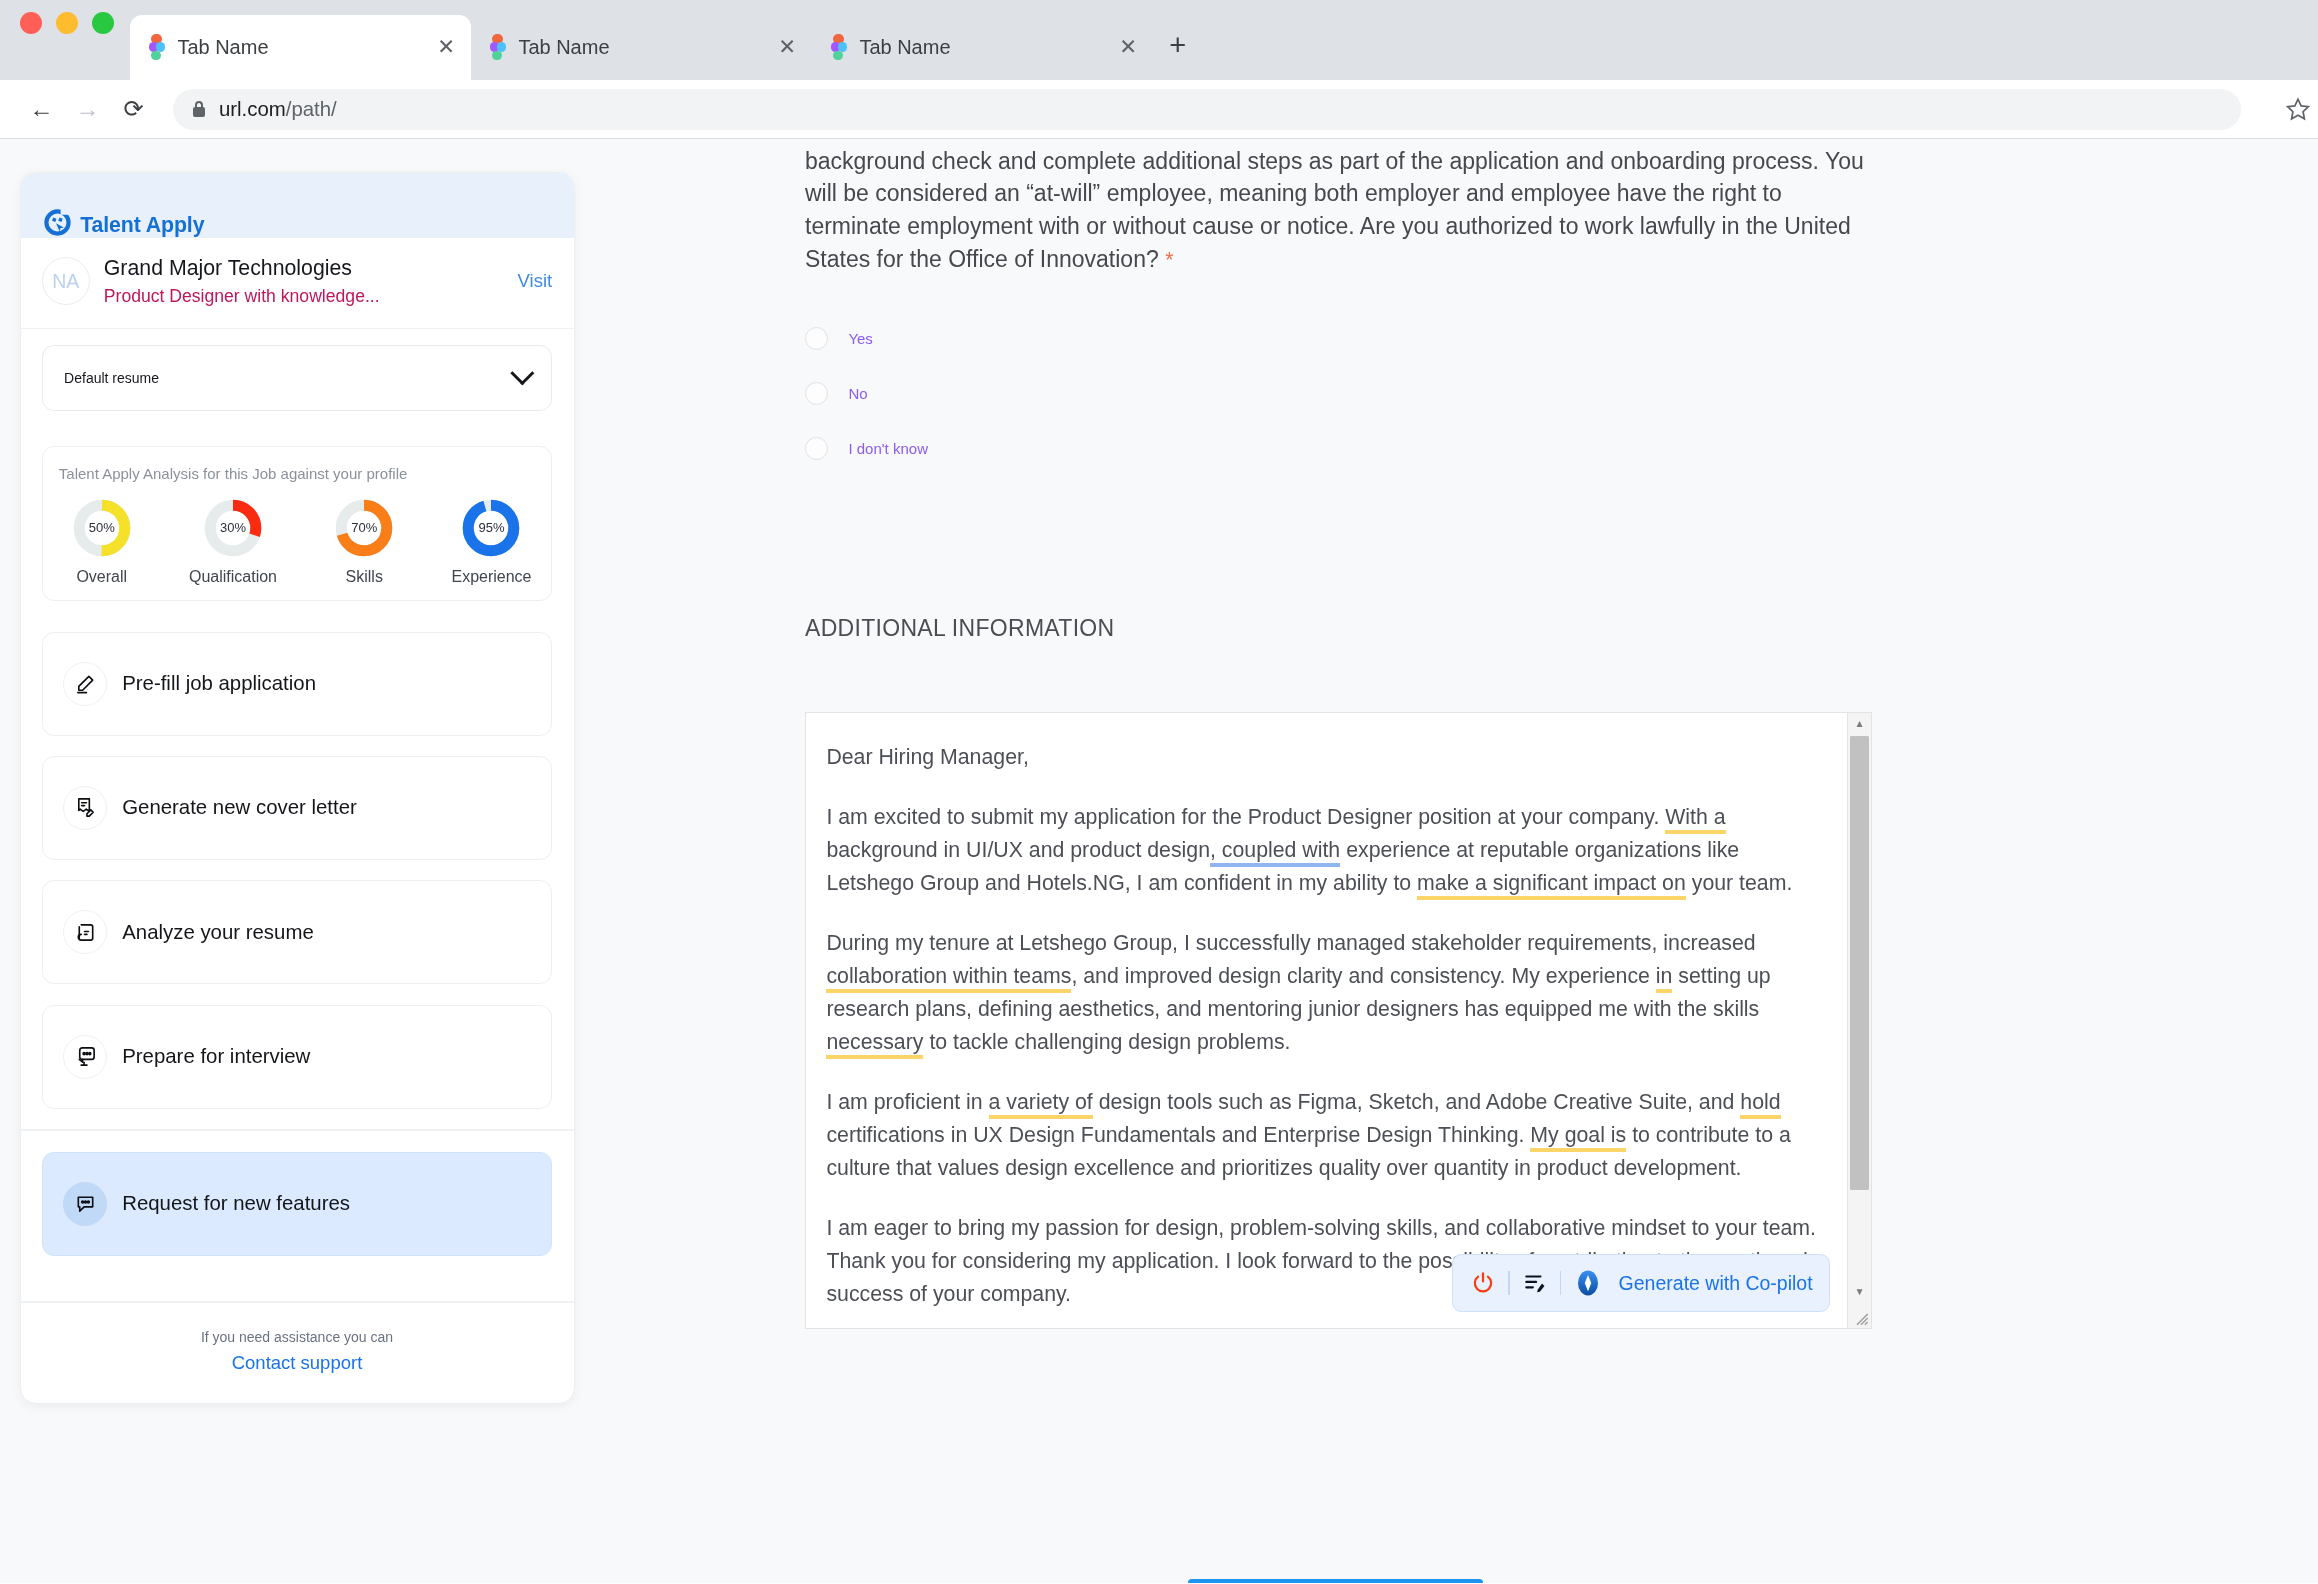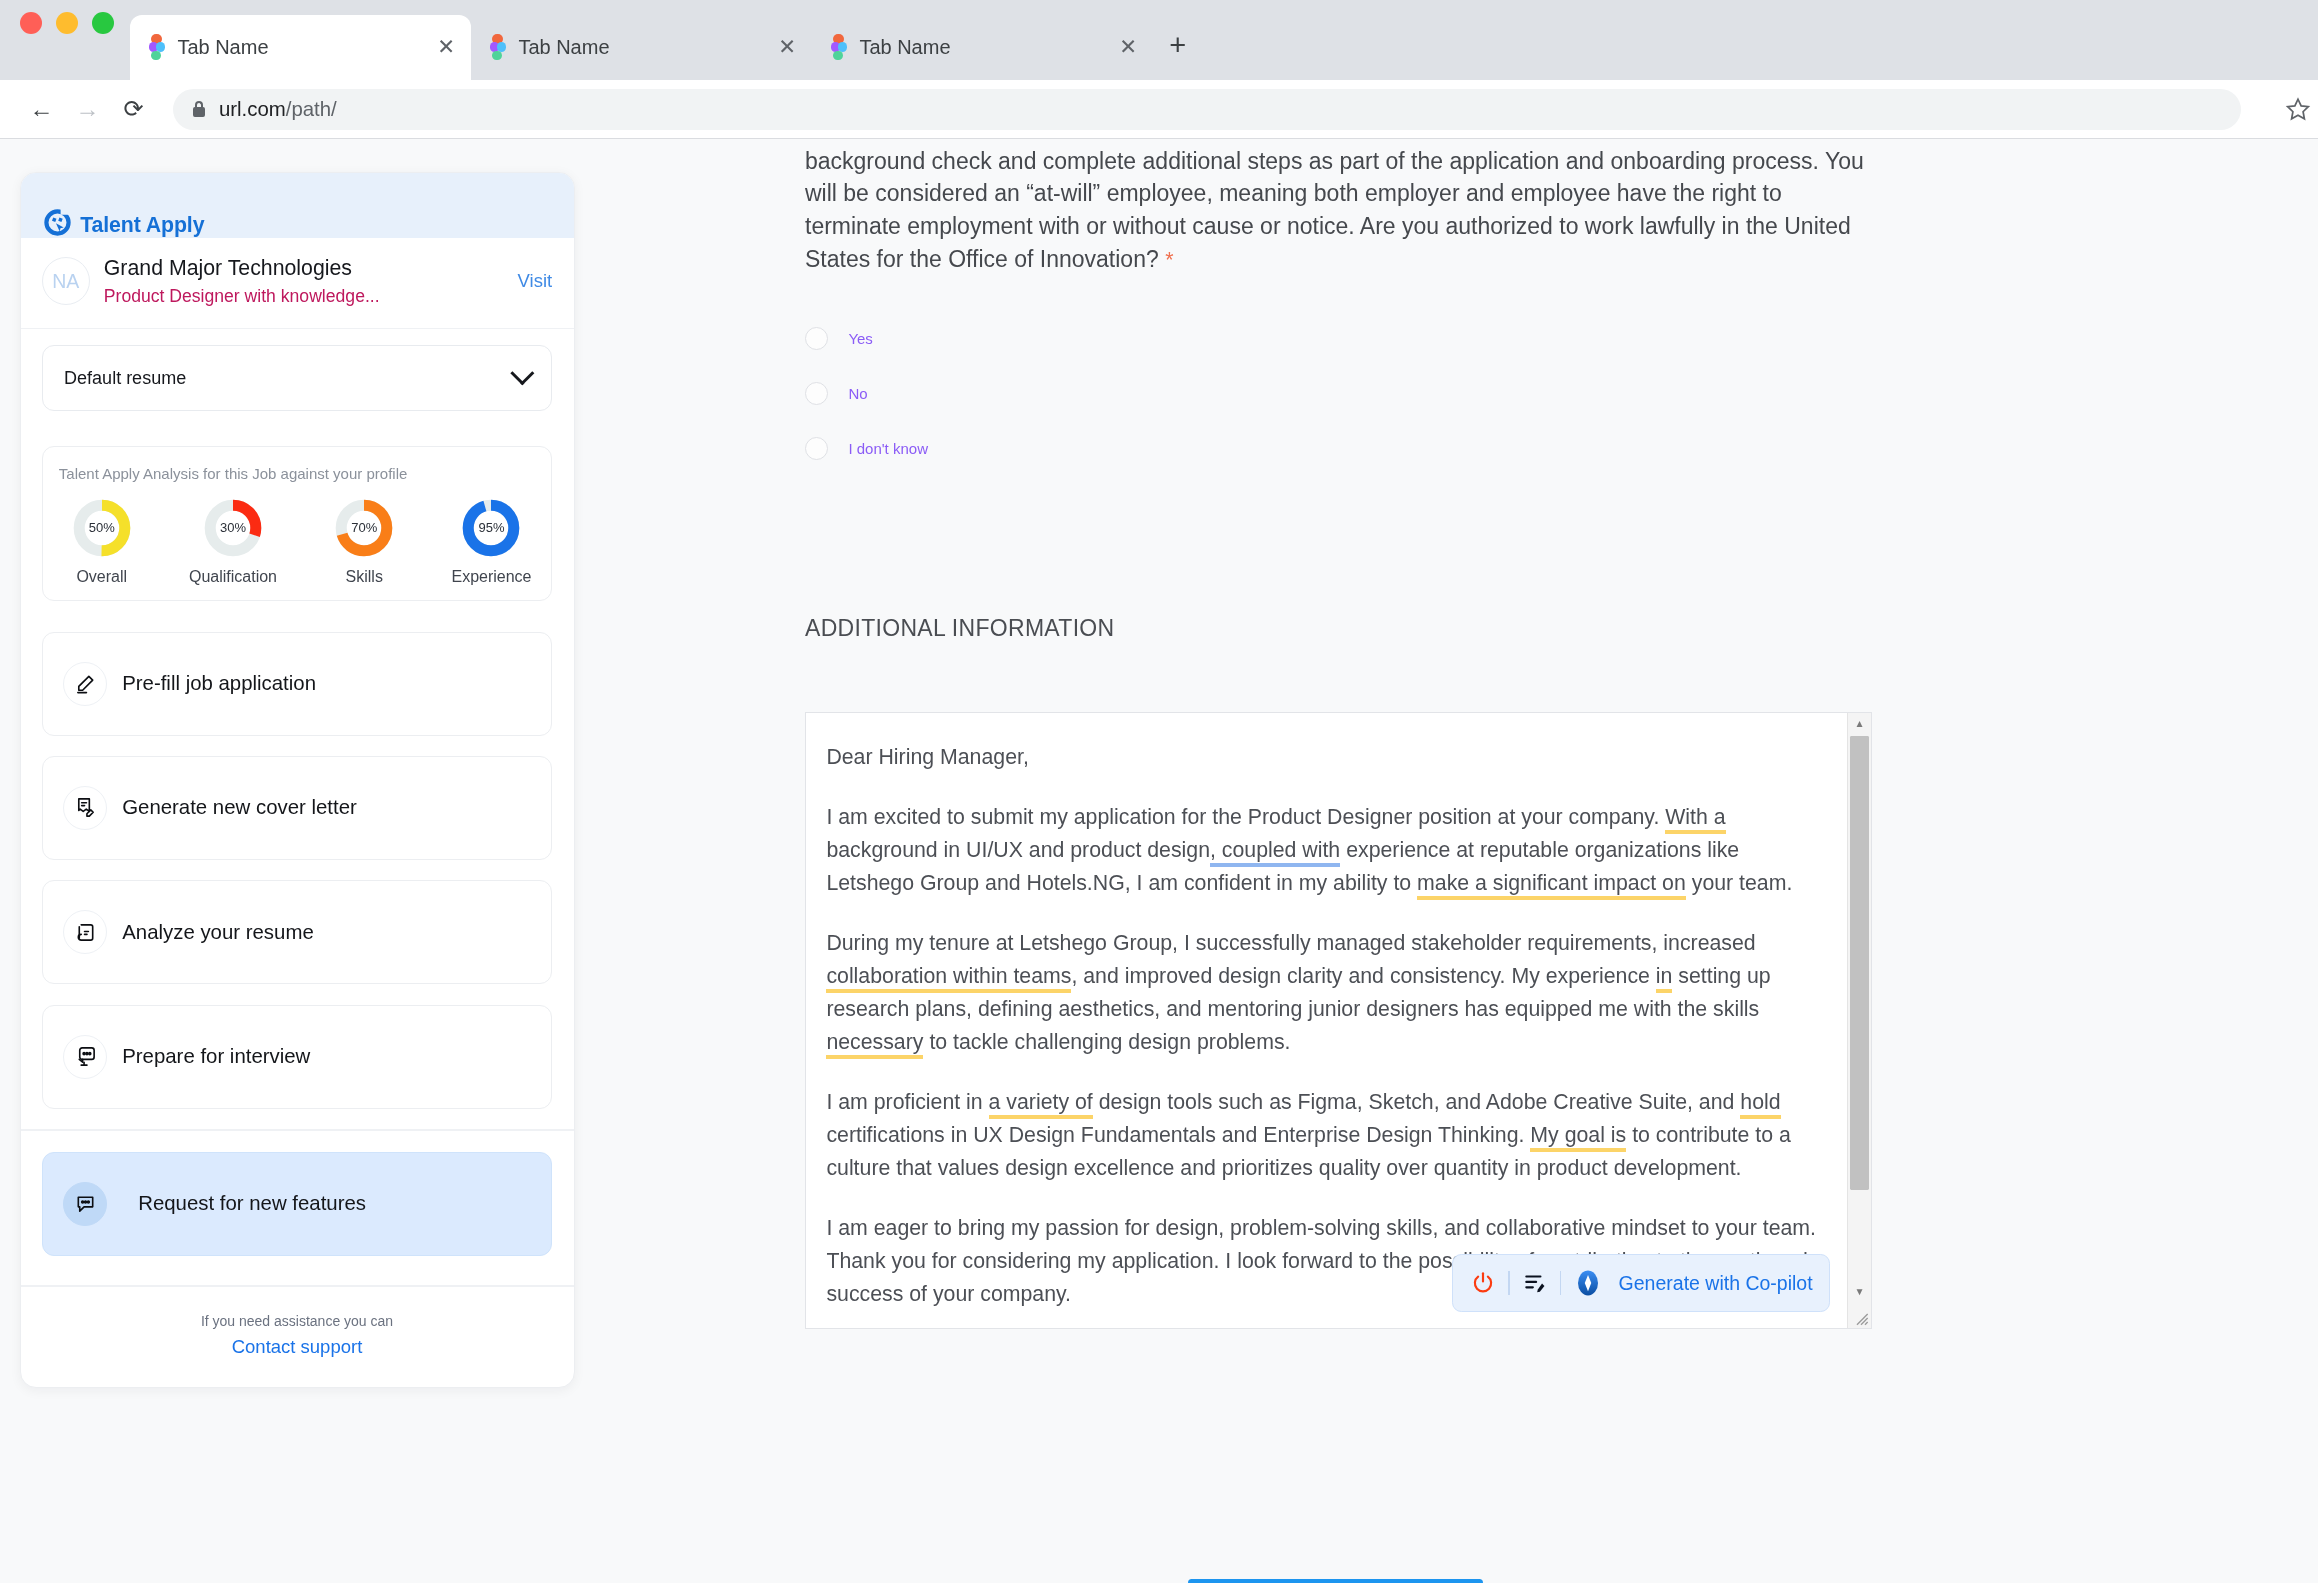--- a/index.html
+++ b/index.html
@@ -102,21 +102,21 @@
   .job-title { font-size: 21.3px; color: #16181d; margin-bottom: 5.6px; white-space: nowrap; overflow: hidden; }
   .job-sub { font-size: 17.6px; color: #be185d; white-space: nowrap; overflow: hidden; }
   .job-visit { font-size: 18.5px; color: #3f8ae5; cursor: pointer; flex: 0 0 auto; margin-left: 8.3px; }
 
   .panel-body { padding: 16.7px 21.3px 0; }
   .resume-select {
     height: 66px; border: 1.4px solid #e8ebef; border-radius: 12px;
     display: flex; align-items: center; justify-content: space-between;
     padding: 0 20.4px 0 21.3px; cursor: pointer; margin-bottom: 35px;
   }
-  .resume-label { font-size: 18px; color: #16181d; }
+  .resume-label { font-size: 14px; color: #16181d; }
   .chev { width: 16.7px; height: 16.7px; border-right: 3.2px solid #16181d; border-bottom: 3.2px solid #16181d; transform: rotate(45deg) translate(-3.7px,-3.7px); }
 
   .analysis-card { border: 1.4px solid #eceef1; border-radius: 12px; padding: 17.6px 16px 14px; margin-bottom: 31px; }
   .analysis-title { font-size: 15px; color: #8b919b; margin-bottom: 16.7px; }
   .donuts { display: flex; padding: 0 3.7px; gap: 48px; }
   .donut-item { display: flex; flex-direction: column; align-items: center; width: 116px; }
   .donut { width: 58px; height: 58px; position: relative; }
   .donut svg { width: 58px; height: 58px; transform: rotate(-90deg); }
   .donut-val {
     position: absolute; inset: 0; display: flex; align-items: center; justify-content: center;
@@ -400,21 +400,21 @@
               <line x1="7.5" y1="21" x2="13.5" y2="21"></line>
           </svg>
         </span>
         <span class="action-label">Prepare for interview</span>
       </div>
     </div>
 
     <div class="panel-divider"></div>
 
     <div style="padding:21.3px 21.3px 18.5px;">
-      <div class="action-item highlight" style="margin-bottom:0;gap:16px;">
+      <div class="action-item highlight" style="margin-bottom:16px;">
         <span class="action-ico">
           <svg width="23" height="23" viewBox="0 0 24 24" fill="none" stroke="#0c0e12" stroke-width="1.7" stroke-linecap="round" stroke-linejoin="round">
             <path d="M4.5 5.5h15v10h-9l-4.5 4.5v-4.5h-1.5z"></path>
             <circle cx="9" cy="10.5" r="1"></circle>
               <circle cx="12" cy="10.5" r="1"></circle>
               <circle cx="15" cy="10.5" r="1"></circle>
           </svg>
         </span>
         <span class="action-label">Request for new features</span>
       </div>

